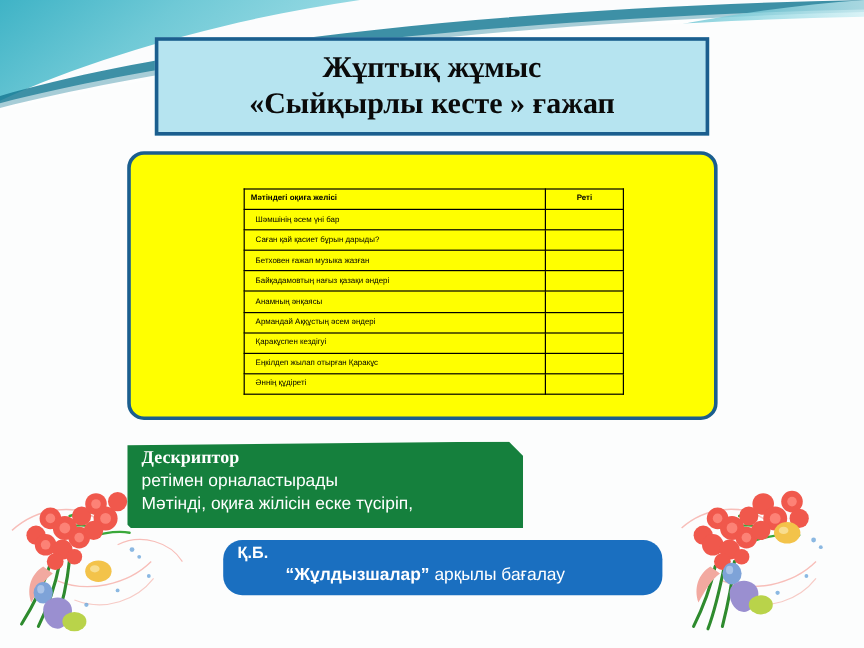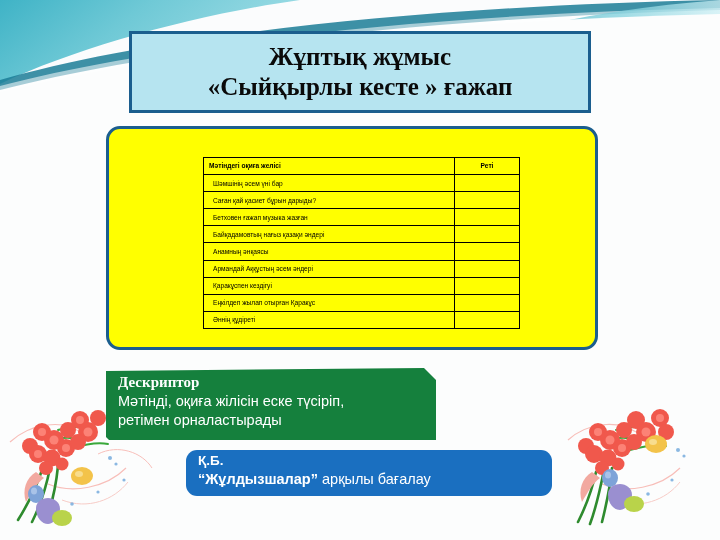--- a/index.html
+++ b/index.html
@@ -135,37 +135,38 @@
   }
 
   
   .eval-box {
     position: absolute;
     left: 186px;
     top: 450px;
     width: 366px;
     height: 46px;
     background: #1a6fc0;
-    border-radius: 11px;
+    border-radius: 16px;
     z-index: 6;
     padding: 3px 12px 0 12px;
     box-sizing: border-box;
   }
   .eval-title {
     font-family: "Liberation Sans", sans-serif;
     font-weight: bold;
     font-size: 13.5px;
     line-height: 1.25;
     color: #ffffff;
   }
   .eval-text {
     font-family: "Liberation Sans", sans-serif;
     font-size: 14.5px;
     line-height: 1.25;
     color: #ffffff;
+    margin-left: 40px;
   }
   .eval-text b { font-weight: bold; }
 
   
   .flowers { position: absolute; z-index: 3; pointer-events: none; }
   .flowers-bl { left: 2px;  top: 396px; }
   .flowers-br { left: 562px; top: 406px; }
 </style>
 </head>
 <body>
@@ -367,22 +368,22 @@
         <tr>
           <td class="cell-event">Әннің құдіреті</td>
           <td class="cell-order"></td>
         </tr>
       </tbody>
     </table>
   </div>
 
   <div class="descriptor-box">
     <div class="descriptor-title">Дескриптор</div>
+    <div class="descriptor-text">ретімен орналастырады</div>
     <div class="descriptor-text">Мәтінді, оқиға жілісін еске түсіріп,</div>
-    <div class="descriptor-text">ретімен орналастырады</div>
   </div>
 
   <div class="eval-box">
     <div class="eval-title">Қ.Б.</div>
     <div class="eval-text">
       <b>“Жұлдызшалар”</b><span> арқылы бағалау</span>
     </div>
   </div>
 
 </div>

